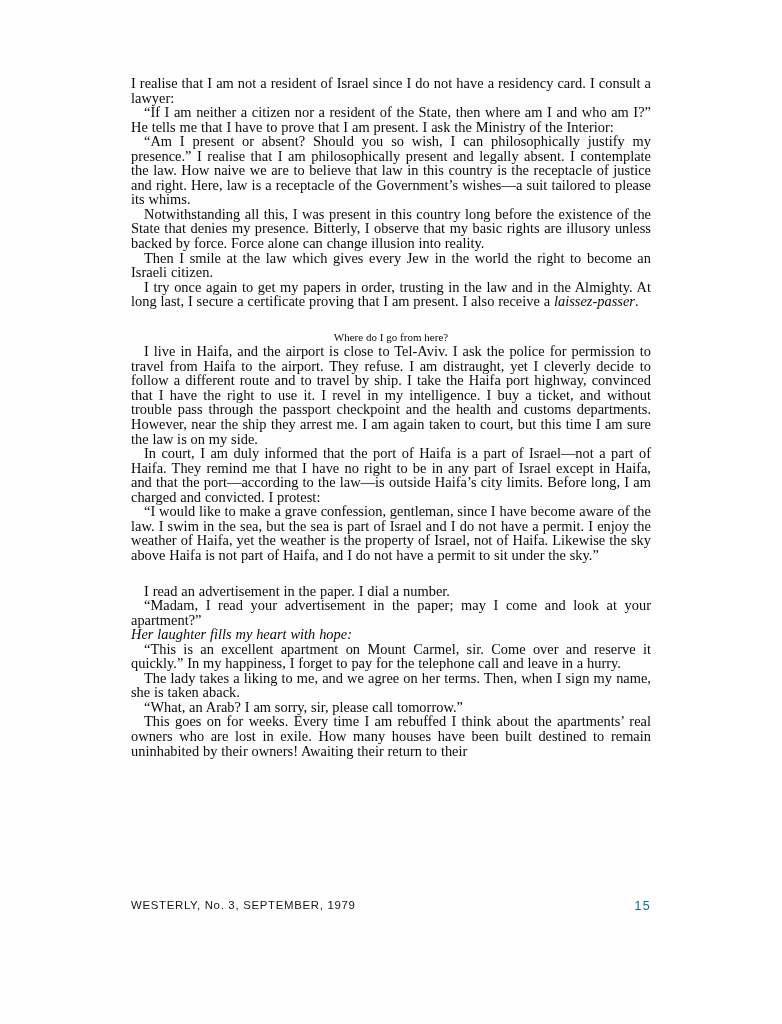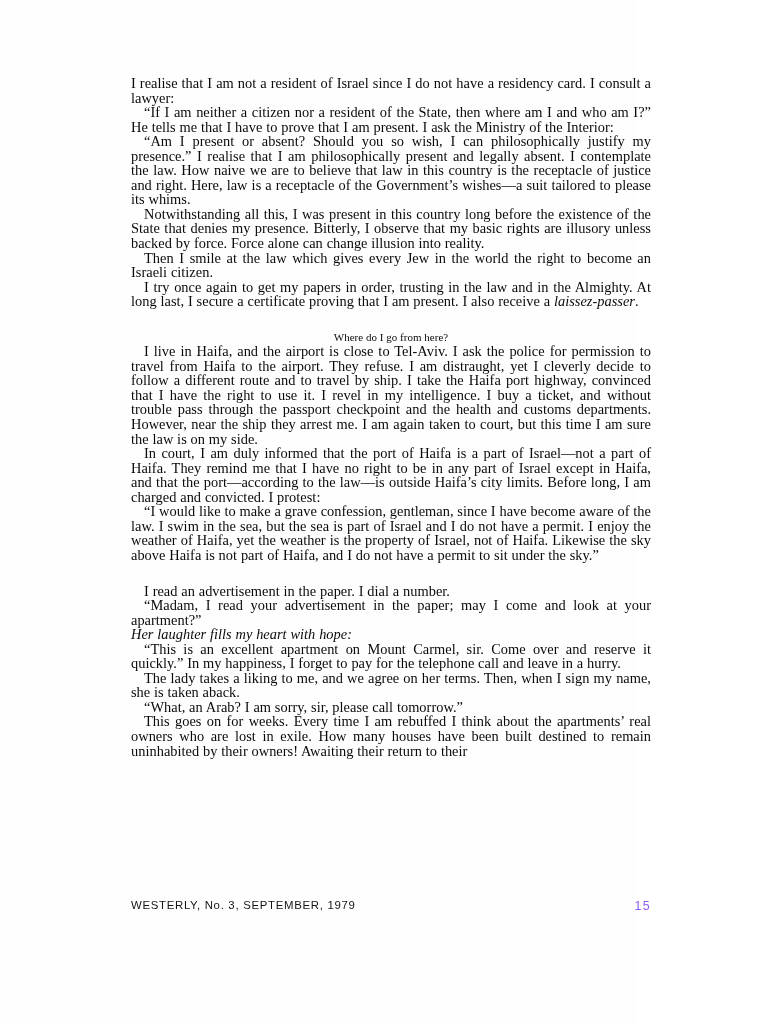--- a/index.html
+++ b/index.html
@@ -88,21 +88,21 @@
     font-family: "Liberation Sans", "DejaVu Sans", sans-serif;
     font-size: 11.4px;
     letter-spacing: 0.7px;
     color: #151515;
     white-space: nowrap;
   }
   .footer-right {
     font-family: "Liberation Sans", "DejaVu Sans", sans-serif;
     font-size: 12.4px;
     letter-spacing: 1.4px;
-    color: #8b5cf6;
+    color: #0369a1;
   }
 </style>
 </head>
 <body>
 
 <div class="page">
 
   <div class="text-column">
 
     <p class="para noindent">I realise that I am not a resident of Israel since I do not have a residency card. I consult a lawyer:</p>

